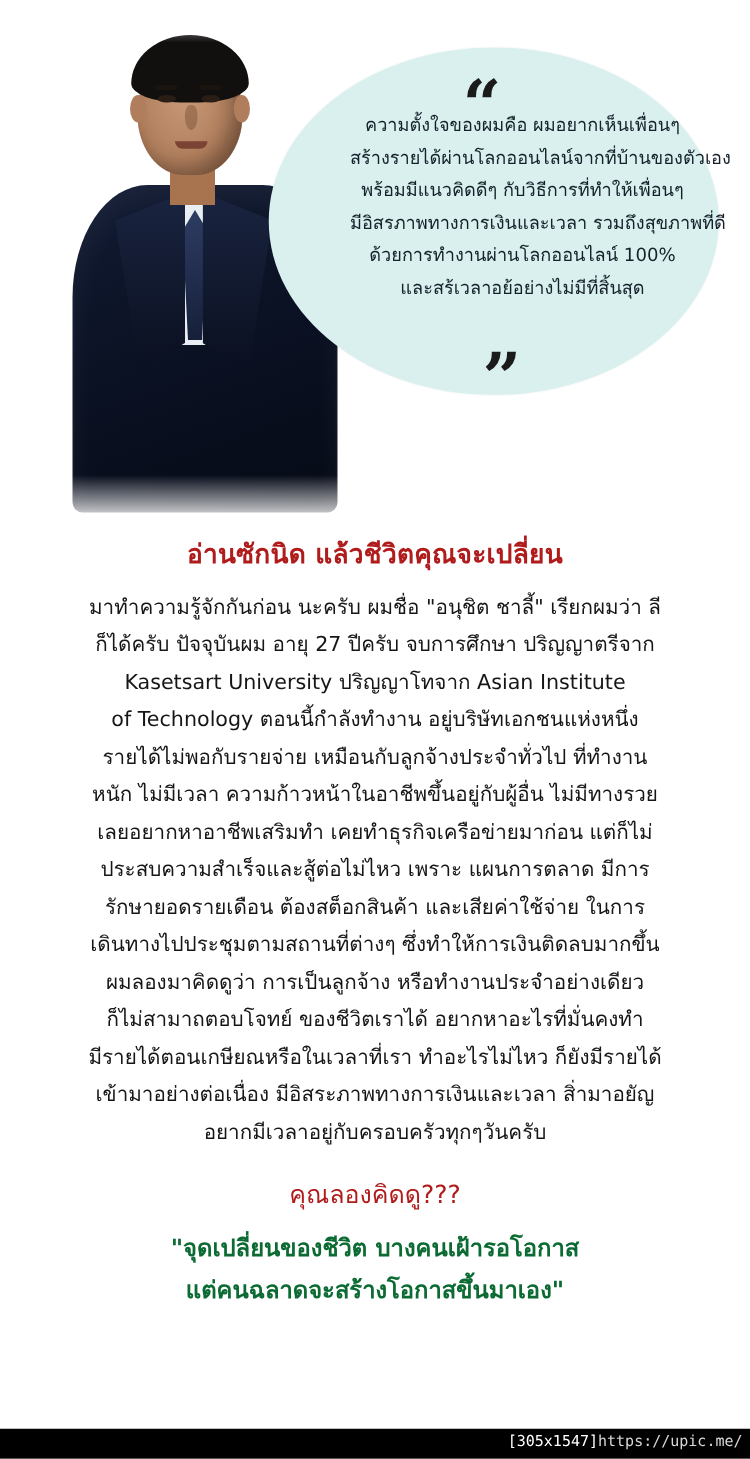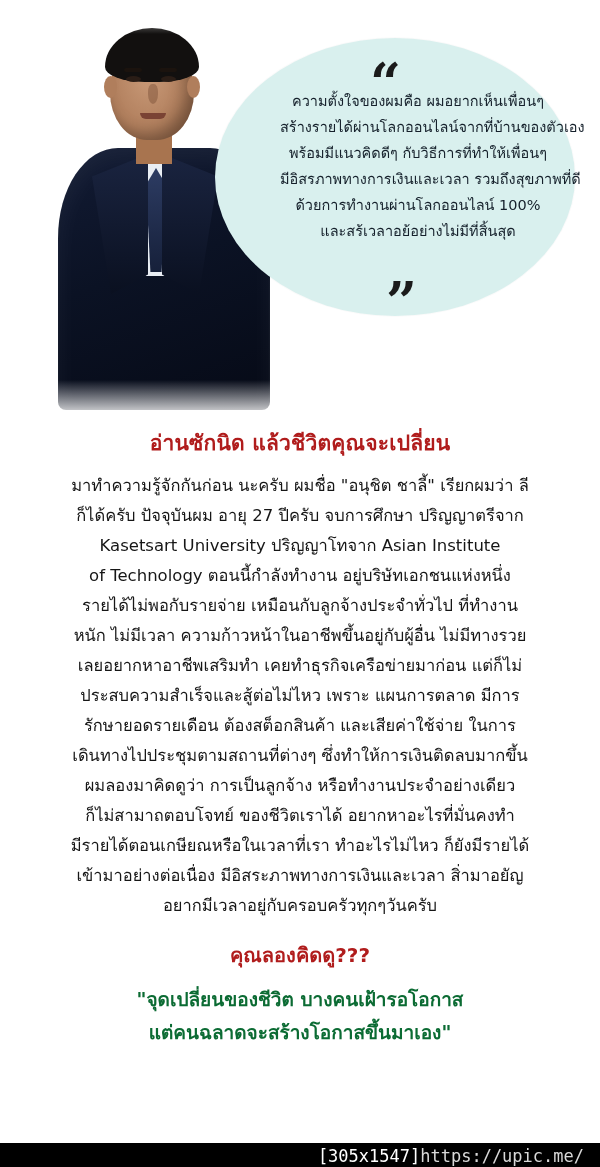--- a/index.html
+++ b/index.html
@@ -216,21 +216,21 @@
   .body-copy p {
     margin: 0;
   }
   .body-copy .line { white-space: nowrap; }
 
   
   .cta {
     text-align: center;
     color: #b01c1c;
     font-size: 20px;
-    font-weight: bold;
+    font-weight: normal;
     margin: 18px 0 12px 0;
   }
   .closing {
     text-align: center;
     color: #0b6b33;
     font-size: 19px;
     font-weight: bold;
     line-height: 33px;
   }
 
@@ -238,24 +238,24 @@
   .footer {
     position: absolute;
     left: 0;
     bottom: 0;
     width: 600px;
     height: 24px;
     background: #000000;
   }
   .footer-tag {
     position: absolute;
-    right: 14px;
+    right: 4px;
     top: 3px;
     color: #ffffff;
-    font-size: 17px;
+    font-size: 12px;
     font-family: "DejaVu Sans Mono", "Liberation Mono", monospace;
     background: #000;
     padding: 0 2px;
   }
   .footer-tag .dim { color: #d8d8d8; }
 </style>
 </head>
 <body>
 
 <div class="page">

